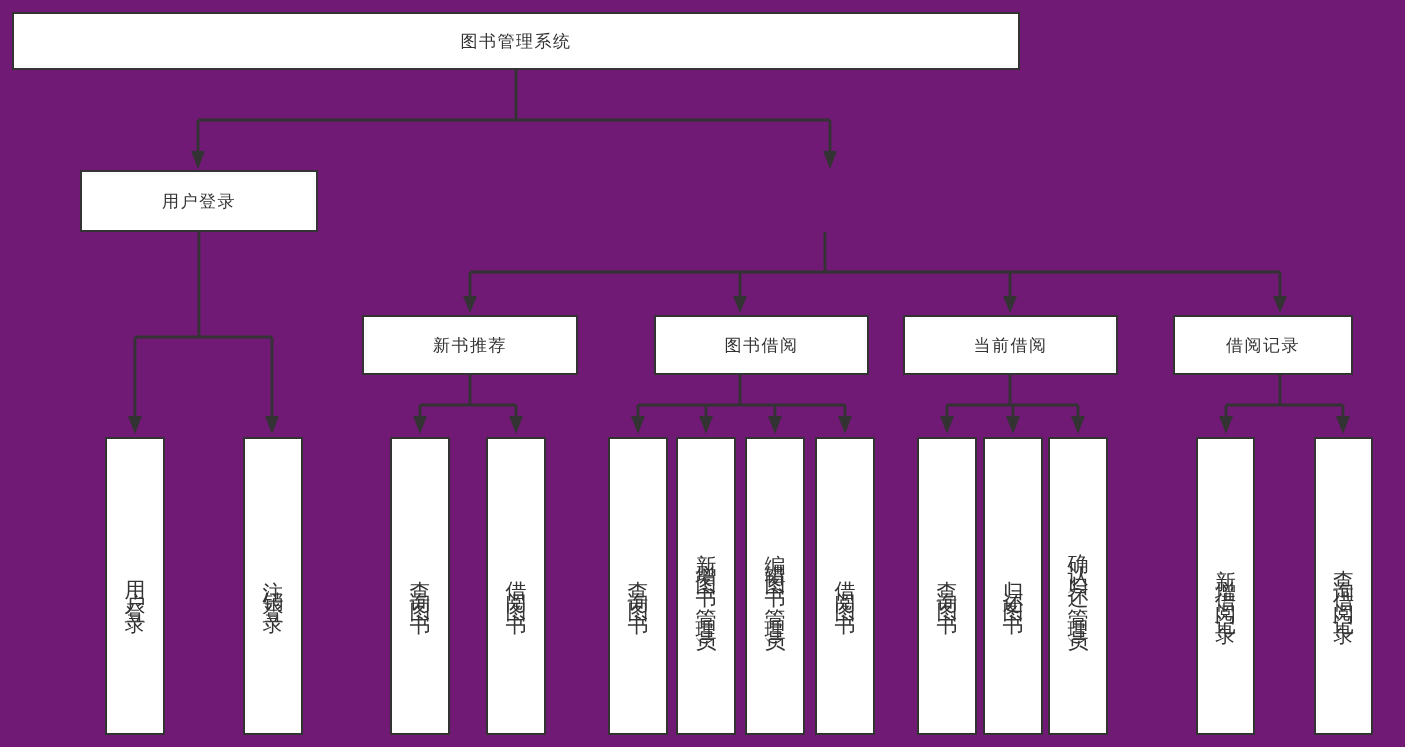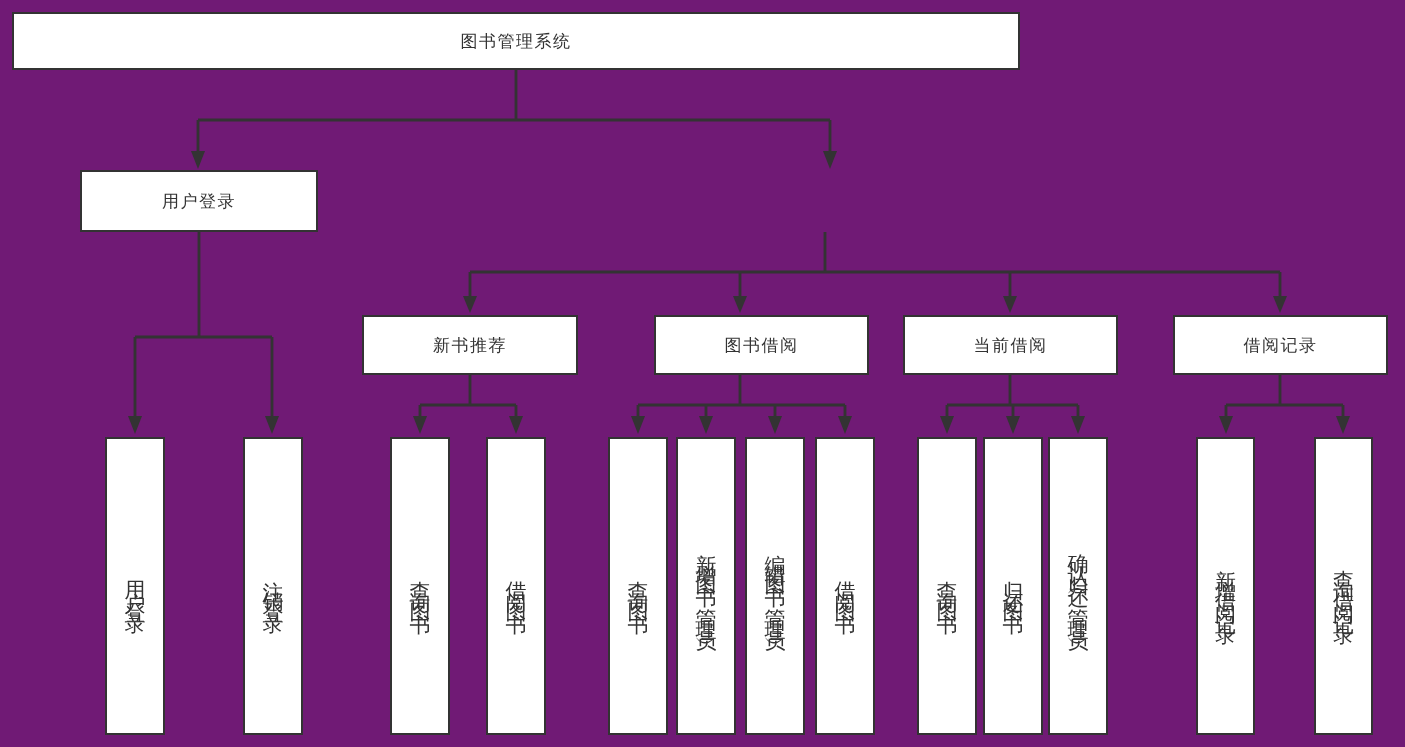--- a/index.html
+++ b/index.html
@@ -84,21 +84,21 @@
     <polygon class="arrow" points="1336,416 1350,416 1343,434"></polygon>
   </svg>
 
   <div class="node hnode" style="left:12px;top:12px;width:1008px;height:58px;">图书管理系统</div>
 
   <div class="node hnode" style="left:80px;top:170px;width:238px;height:62px;">用户登录</div>
 
   <div class="node hnode" style="left:362px;top:315px;width:216px;height:60px;">新书推荐</div>
   <div class="node hnode" style="left:654px;top:315px;width:215px;height:60px;">图书借阅</div>
   <div class="node hnode" style="left:903px;top:315px;width:215px;height:60px;">当前借阅</div>
-  <div class="node hnode" style="left:1173px;top:315px;width:215px;height:60px;">借阅记录</div>
+  <div class="node hnode" style="left:1173px;top:315px;width:180px;height:60px;">借阅记录</div>
 
   <div class="node vnode" style="left:105px;top:437px;width:60px;height:298px;">用户登录</div>
   <div class="node vnode" style="left:243px;top:437px;width:60px;height:298px;">注销登录</div>
 
   <div class="node vnode" style="left:390px;top:437px;width:60px;height:298px;">查询图书</div>
   <div class="node vnode" style="left:486px;top:437px;width:60px;height:298px;">借阅图书</div>
 
   <div class="node vnode" style="left:608px;top:437px;width:60px;height:298px;">查询图书</div>
   <div class="node vnode" style="left:676px;top:437px;width:60px;height:298px;">新增图书（管理员）</div>
   <div class="node vnode" style="left:745px;top:437px;width:60px;height:298px;">编辑图书（管理员）</div>

